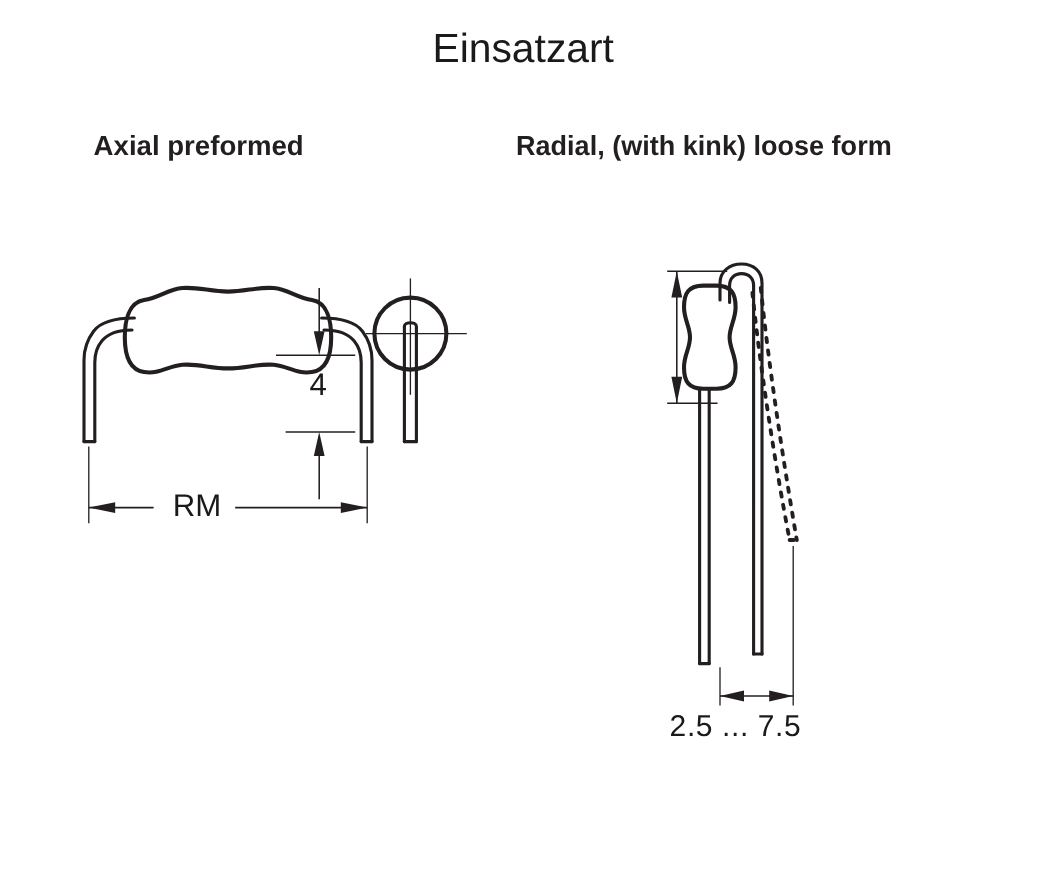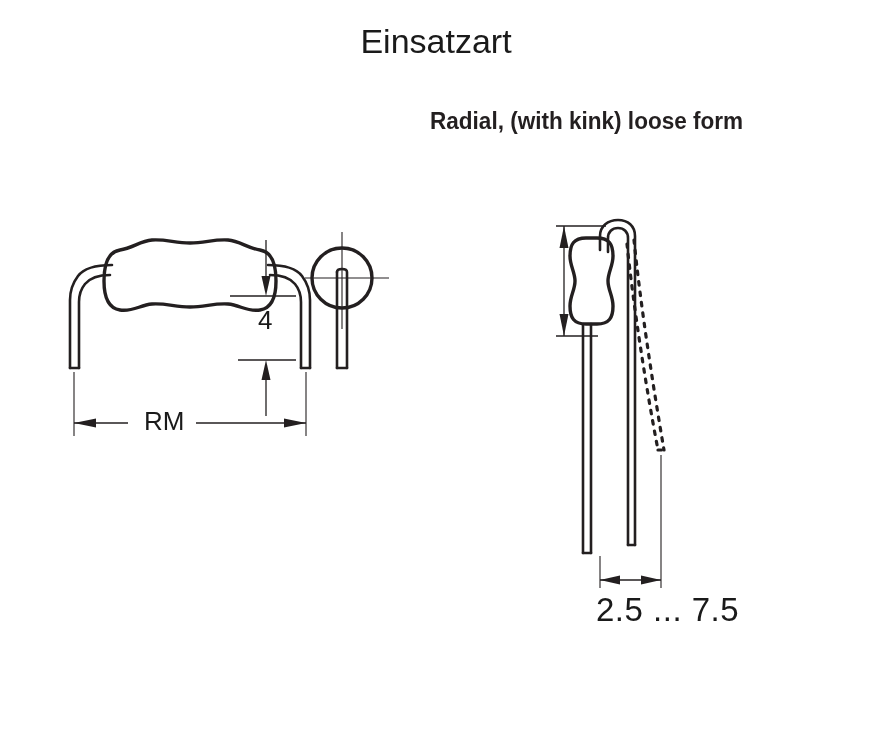--- a/index.html
+++ b/index.html
@@ -53,23 +53,23 @@
   }
   #dim-4 {
     left: 258px;
     top: 305px;
   }
   #dim-rm {
     left: 144px;
     top: 406px;
   }
   #dim-range {
-    left: 596px;
+    left: 558px;
     top: 591px;
-    font-size: 33px;
+    font-size: 25px;
     letter-spacing: 0.5px;
   }
   svg.drawing {
     position: absolute;
     left: 0;
     top: 0;
     width: 872px;
     height: 729px;
   }
   .ln { stroke: #231f20; fill: none; }
@@ -80,20 +80,21 @@
   .dots  { stroke-width: 3.2; stroke-linecap: round; stroke-dasharray: 3.5 7; }
   .arrowfill { fill: #231f20; stroke: none; }
 </style>
 </head>
 <body>
 
 <div id="page">
 
   <div class="title">Einsatzart</div>
 
+  <div class="subtitle" id="sub-axial">Axial preformed</div>
   <div class="subtitle" id="sub-radial">Radial, (with kink) loose form</div>
 
   <svg class="drawing" viewBox="0 0 872 729">
 
     <g>
 
       <path class="ln thick" d="M 104 281
                C 104 268, 107 252, 120 250
                C 133 248, 140 241, 152 240
                C 166 239, 175 243, 190 243

